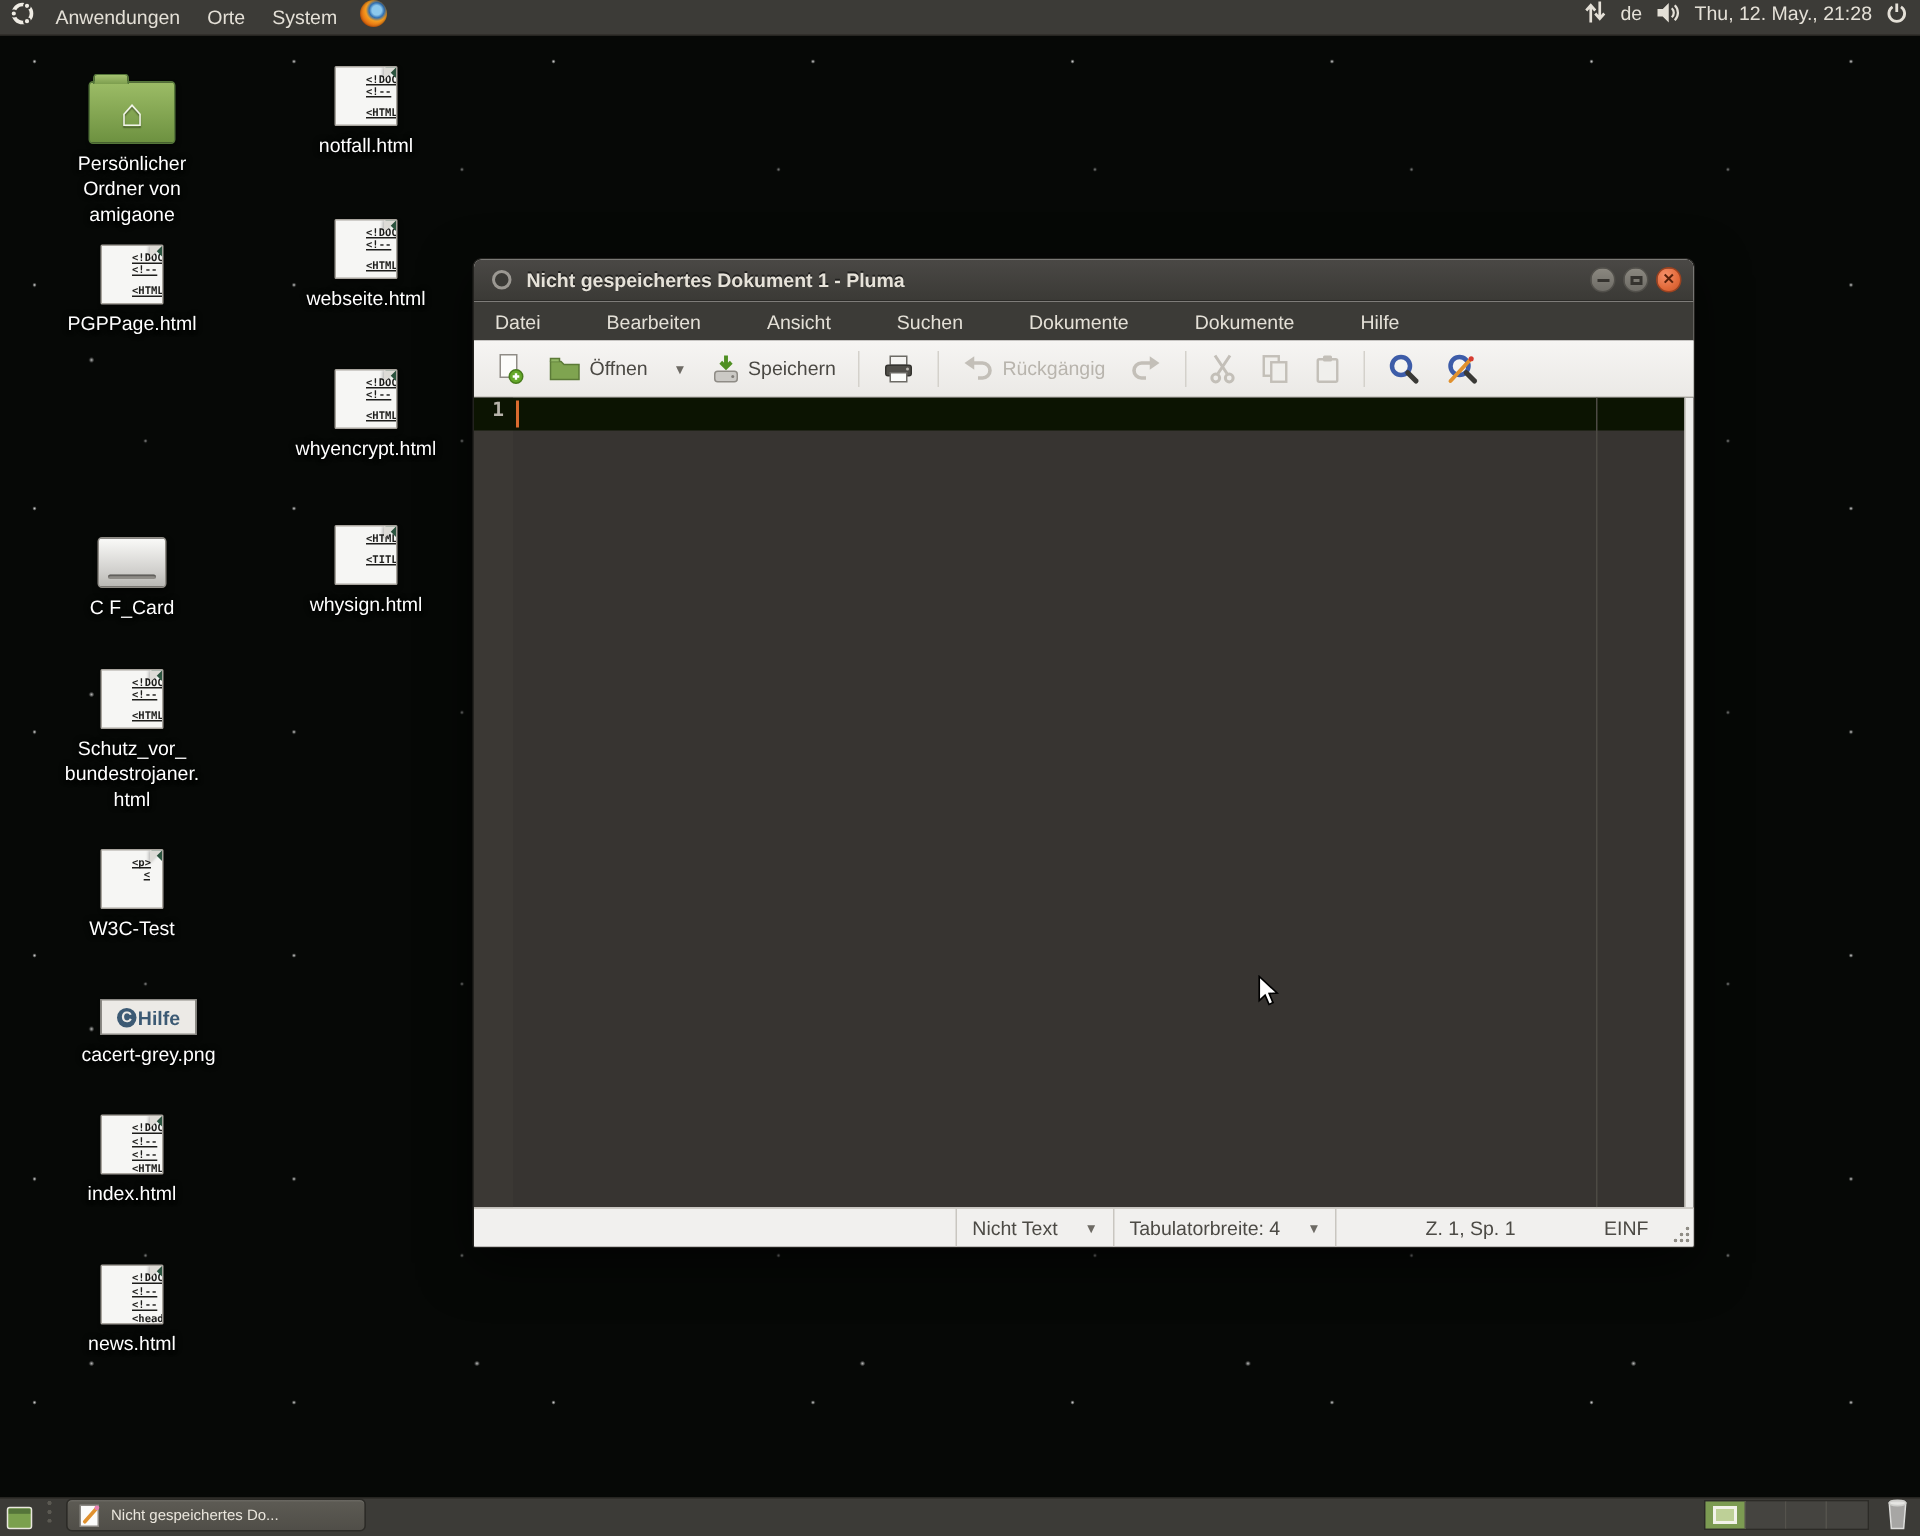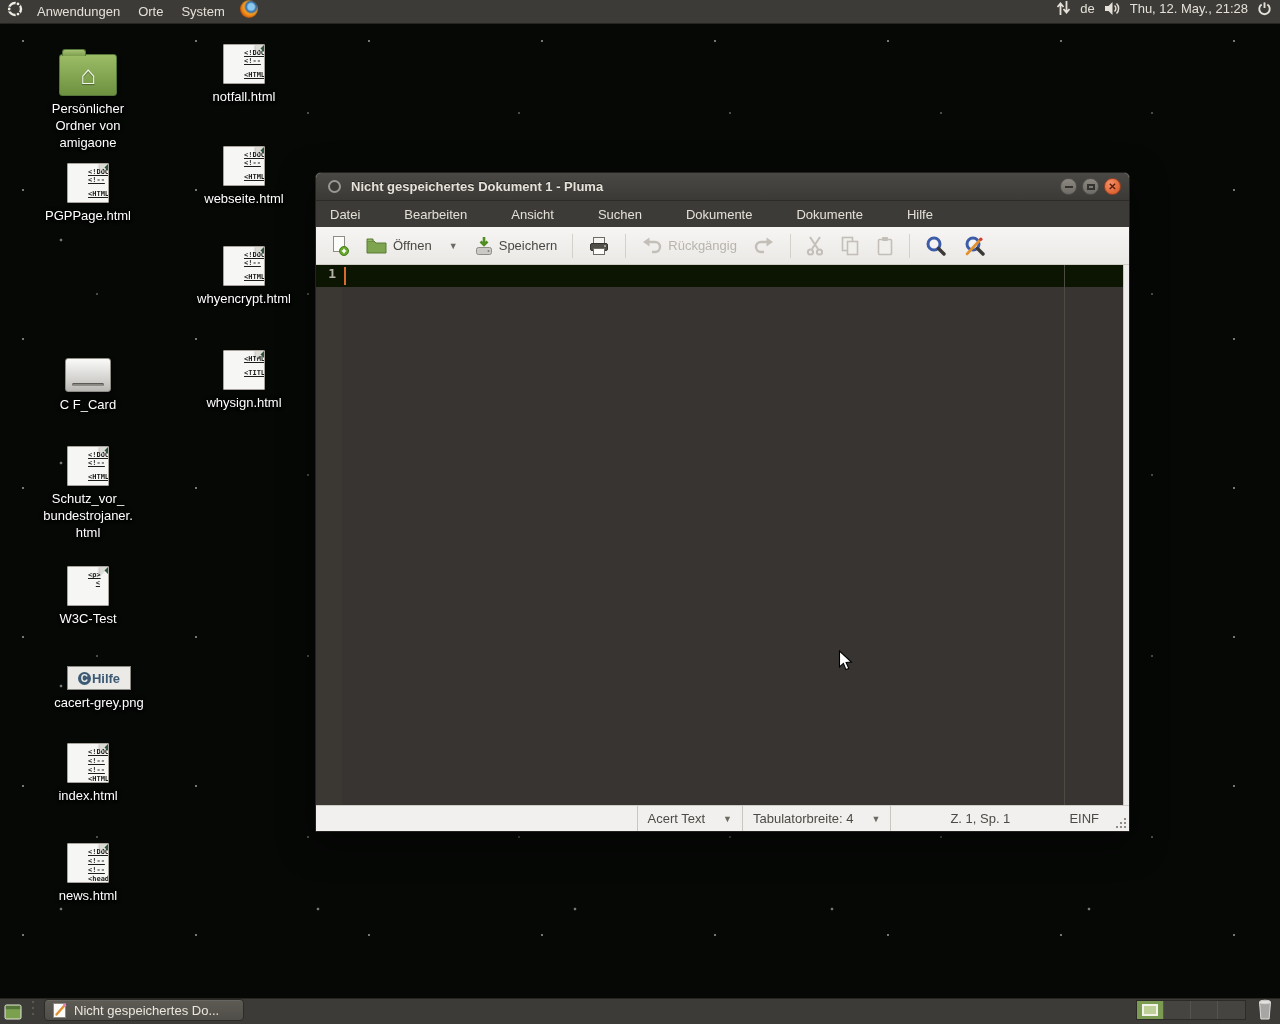--- a/index.html
+++ b/index.html
@@ -139,21 +139,21 @@
       radial-gradient(circle at 12px 4px, #908d86 1px, transparent 1.4px); }
 
   
   .show-desktop { width:26px; height:100%; display:flex; align-items:center; justify-content:center; }
   .handle { width:8px; height:16px; margin:0 4px;
     background:radial-gradient(circle at 3px 3px, #5b5952 1.2px, transparent 1.6px),
                radial-gradient(circle at 3px 9px, #5b5952 1.2px, transparent 1.6px),
                radial-gradient(circle at 3px 15px, #5b5952 1.2px, transparent 1.6px); }
   .taskbtn { margin-left:2px; height:22px; width:200px; background:linear-gradient(#5d5b54,#504e48);
     border:1px solid #2c2b27; border-radius:4px; display:flex; align-items:center; gap:6px;
-    padding:0 7px; font-size:13px; color:#eae6dd; box-shadow:inset 0 1px 0 rgba(255,255,255,.08); }
+    padding:0 7px; font-size:10px; color:#eae6dd; box-shadow:inset 0 1px 0 rgba(255,255,255,.08); }
   .taskbtn .lbl { white-space:nowrap; overflow:hidden; }
   .ws { display:flex; height:20px; border:1px solid #2c2b27; }
   .wcell { width:27px; height:100%; background:#454440; border-right:1px solid #55534d; }
   .wcell:last-child { border-right:none; }
   .wcell.active { background:#7c9b52; display:flex; align-items:center; justify-content:center; }
   .wcell.active .inner { width:16px; height:12px; background:#bed097; border:2px solid #f2f2e9; }
 
   
   .cursor { position:absolute; left:838px; top:650px; }
 </style>
@@ -432,21 +432,21 @@
       <span class="caret"></span>
     </div>
     <div class="gutter"></div>
     <div class="margin-line"></div>
     <div class="vscroll"></div>
   </div>
 
   <div class="statusbar">
     <span style="flex:1"></span>
     <span class="sbtn">
-      <span>Acert Text</span>
+      <span>Nicht Text</span>
       <span class="drop">▼</span>
     </span>
     <span class="sbtn">
       <span>Tabulatorbreite: 4</span>
       <span class="drop">▼</span>
     </span>
     <span class="spos">Z. 1, Sp. 1</span>
     <span class="smode">EINF</span>
     <span class="grip"></span>
   </div>

